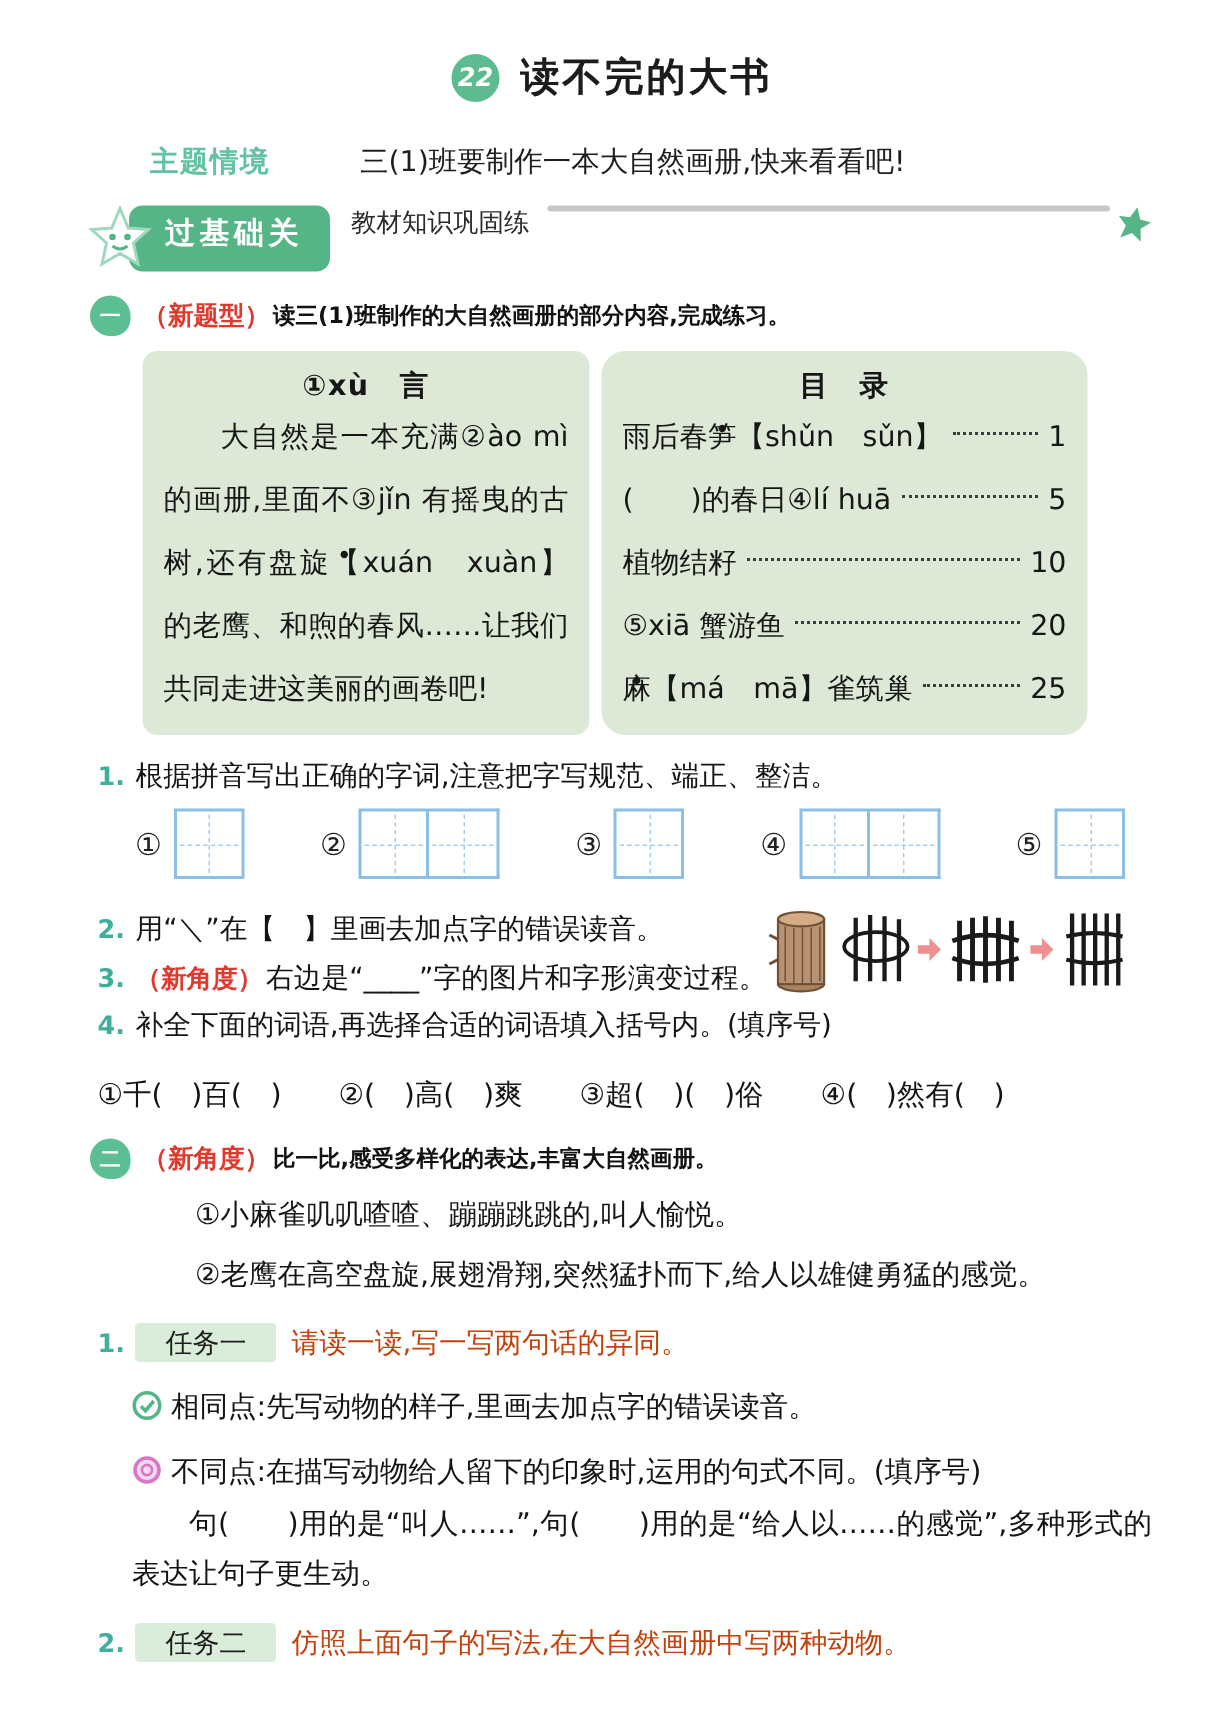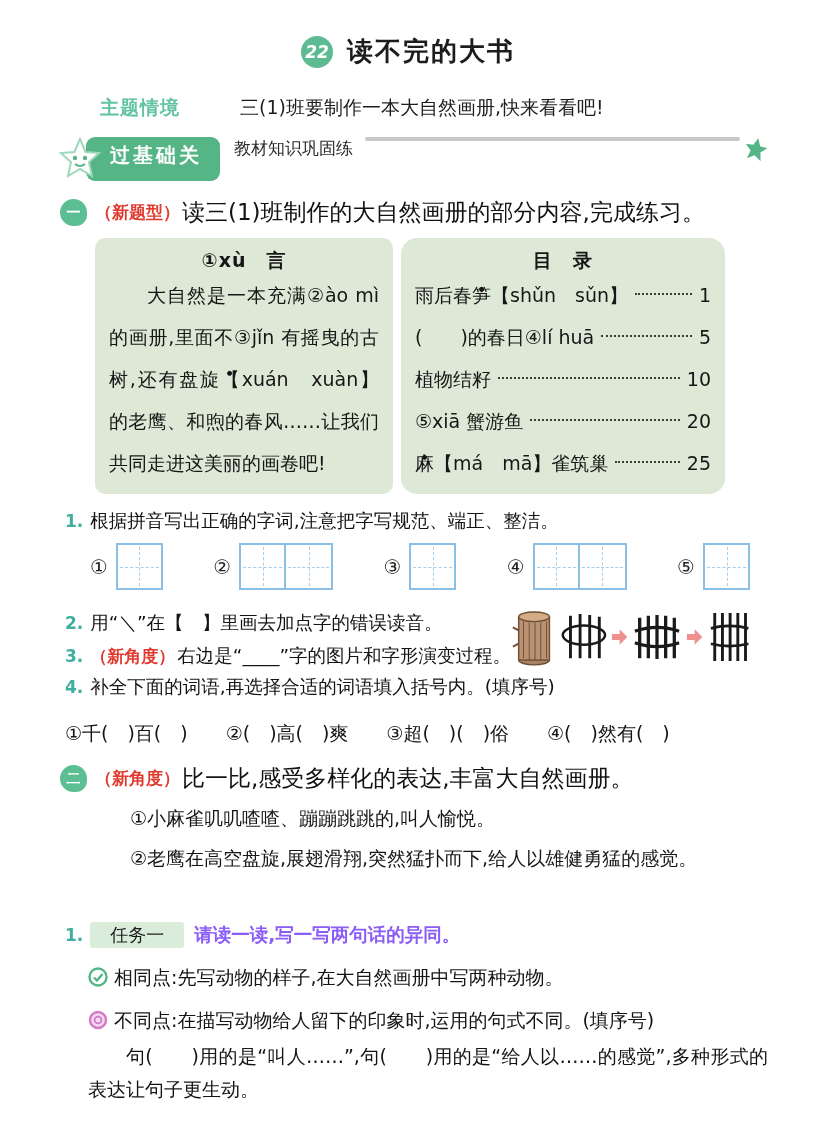--- a/index.html
+++ b/index.html
@@ -34,21 +34,21 @@
   .banner-star { width:24px; height:24px; margin-right:48px; }
 
   
   .ex-head { margin:16px 0 0 60px; display:flex; align-items:center; }
   .ex-circle {
     flex:0 0 auto; width:27px; height:27px; border-radius:50% 50% 42% 50%; background:#5bbf93;
     color:#fff; font-size:14px; font-weight:bold; display:flex; align-items:center; justify-content:center;
     margin-right:8px;
   }
   .tag-red { color:#e0392e; font-weight:bold; font-size:17px; margin-right:2px; }
-  .ex-instruction { font-weight:normal; font-size:23px; color:#121212; }
+  .ex-instruction { font-weight:bold; font-size:15px; color:#121212; }
 
   
   .boxes { margin:10px 0 0 95px; display:flex; gap:8px; }
   .gbox { background:#dde9d6; border-radius:10px; padding:6px 14px 10px; }
   .gbox.left { width:298px; }
   .gbox.right { width:324px;border-radius:16px; }
   .gbox-title { text-align:center; font-size:19px; color:#161616; font-weight:bold; padding:4px 0 0; letter-spacing:1px; }
   .gbox-body { font-size:19px; line-height:42px; text-align:justify; text-indent:2em; color:#161616; }
   .toc-row { display:flex; align-items:baseline; line-height:42px; font-size:19px; color:#161616; }
   .toc-label { white-space:nowrap; }
@@ -77,21 +77,21 @@
   .q23-left .q-row { margin-top:8px; width:500px; }
   .evolution { width:240px; display:flex; align-items:center; gap:3px; padding-top:4px; }
   .evolution svg { display:block; }
 
   .idioms-line { margin:22px 0 0 65px; font-size:19px; color:#141414; width:700px; }
 
   
   .sentence { margin:8px 0 0 130px; font-size:19px; line-height:32px; color:#161616; width:640px; }
   .task-row { margin:16px 0 0 65px; display:flex; align-items:baseline; }
   .task-badge { background:#d9edda; color:#1d1d1d; font-size:18px; padding:1px 20px; margin-right:10px; border-radius:3px; font-weight:500; flex:0 0 auto;}
-  .task-text { font-size:18.5px; color:#8b5cf6; font-weight:700;margin-top:32px; }
+  .task-text { font-size:18.5px; color:#c2410c; font-weight:400; }
 
   .point-row { margin:16px 0 0 88px; display:flex; align-items:baseline; width:670px; }
   .point-icon { flex:0 0 auto; margin-right:6px; transform:translateY(3px); }
   .point-text { font-size:19px; color:#141414; }
   .fill-para { margin:6px 48px 0 88px; font-size:19px; line-height:33px; text-indent:2em; color:#141414; text-align:justify; }
 </style>
 </head>
 <body>
 
 <div class="page">
@@ -262,21 +262,21 @@
     <span class="q-num">1.</span>
     <span class="task-badge">任务一</span>
     <span class="task-text">请读一读,写一写两句话的异同。</span>
   </div>
 
   <div class="point-row">
     <svg class="point-icon" width="20" height="20" viewBox="0 0 20 20">
       <circle cx="10" cy="10" r="8.5" fill="none" stroke="#56b586" stroke-width="2.4"></circle>
       <path d="M6 10.5 l3 3 l5.5 -6.5" fill="none" stroke="#56b586" stroke-width="2.4"></path>
     </svg>
-    <span class="point-text">相同点:先写动物的样子,在大自然画册中写两种动物。</span>
+    <span class="point-text">相同点:先写动物的样子,里画去加点字的错误读音。</span>
   </div>
 
   <div class="point-row">
     <svg class="point-icon" width="20" height="20" viewBox="0 0 20 20">
       <circle cx="10" cy="10" r="8" fill="#f4d9ef" stroke="#d678c8" stroke-width="2.4"></circle>
       <circle cx="10" cy="10" r="3.4" fill="none" stroke="#d678c8" stroke-width="1.8"></circle>
     </svg>
     <span class="point-text">不同点:在描写动物给人留下的印象时,运用的句式不同。(填序号)</span>
   </div>
   <p class="fill-para">句(　　)用的是“叫人……”,句(　　)用的是“给人以……的感觉”,多种形式的表达让句子更生动。</p>

